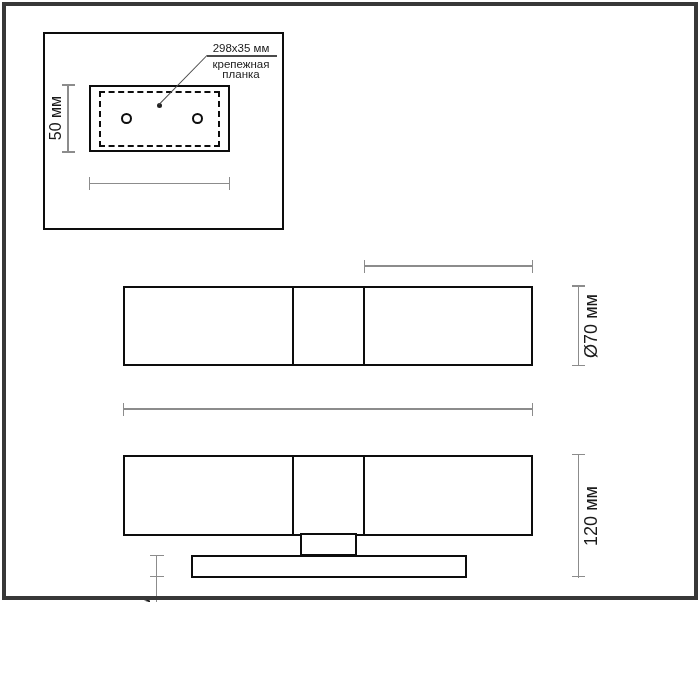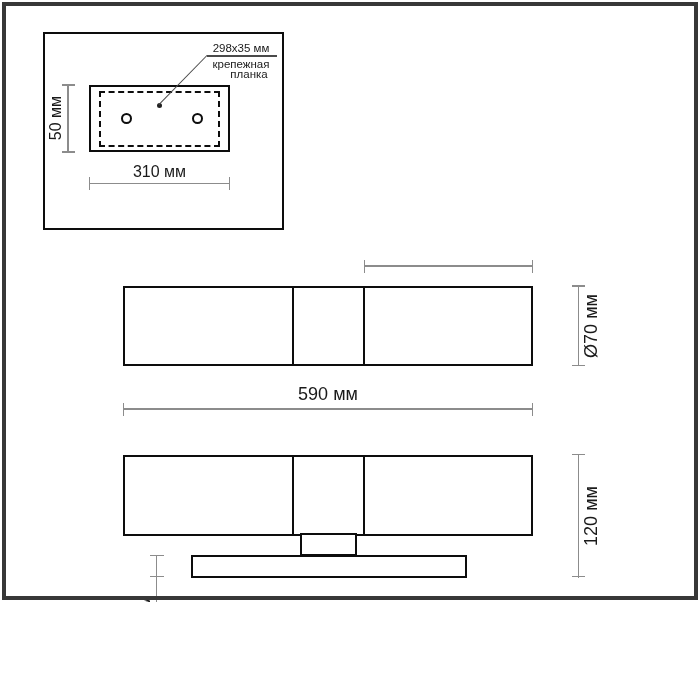--- a/index.html
+++ b/index.html
@@ -107,49 +107,47 @@
 
   <div class="abs hole" style="left:120.5px; top:112.5px;"></div>
   <div class="abs hole" style="left:191.5px; top:112.5px;"></div>
 
   <div class="abs callout-dot" style="left:156.5px; top:102.5px;"></div>
   <div class="abs leader" style="left:159px; top:104.4px; width:68.6px; transform:rotate(-45.6deg);"></div>
   <div class="abs leader" style="left:207px; top:55.4px; width:70px;"></div>
 
   <div class="abs callout-line" style="left:191px; top:42px; width:100px;">298x35 мм</div>
   <div class="abs callout-line" style="left:191px; top:58px; width:100px;">крепежная</div>
-  <div class="abs callout-line" style="left:199px; top:68px; width:100px;">планка</div>
+  <div class="abs callout-line" style="left:191px; top:68px; width:100px;">планка</div>
 
   <div class="abs dim-v" style="left:67.3px; top:85px; height:67px;"></div>
   <div class="abs tick-h" style="left:61.5px; top:84.3px;"></div>
   <div class="abs tick-h" style="left:61.5px; top:151.3px;"></div>
   <div class="abs dim-label-sm rot" style="left:55px; top:118px;">50 мм</div>
 
   <div class="abs dim-h" style="left:89px; top:182.5px; width:141px;"></div>
   <div class="abs tick-v" style="left:88.5px; top:176.7px;"></div>
   <div class="abs tick-v" style="left:229px; top:176.7px;"></div>
-  <div class="abs dim-label-sm" style="left:89px; top:163px; width:141px;">310 мм</div>
 
   <div class="abs outline" style="left:123px; top:286px; width:410px; height:80px;"></div>
   <div class="abs blackbar" style="left:291.5px; top:286px; width:2.5px; height:80px;"></div>
   <div class="abs blackbar" style="left:362.5px; top:286px; width:2.5px; height:80px;"></div>
 
   <div class="abs dim-h" style="left:364px; top:265.3px; width:168.5px;"></div>
   <div class="abs tick-v" style="left:363.5px; top:259.5px;"></div>
   <div class="abs tick-v" style="left:531.8px; top:259.5px;"></div>
 
   <div class="abs dim-v" style="left:577.5px; top:286px; height:80px;"></div>
   <div class="abs tick-h" style="left:571.5px; top:285.3px;"></div>
   <div class="abs tick-h" style="left:571.5px; top:364.9px;"></div>
   <div class="abs dim-label rot" style="left:591px; top:326px;">Ø70 мм</div>
 
   <div class="abs dim-h" style="left:123px; top:408.3px; width:410px;"></div>
   <div class="abs tick-v" style="left:122.5px; top:402.5px;"></div>
   <div class="abs tick-v" style="left:532px; top:402.5px;"></div>
-  <div class="abs dim-label" style="left:123px; top:385px; width:410px;">590 мм</div>
 
   <div class="abs outline" style="left:123px; top:454.5px; width:410px; height:81px;"></div>
   <div class="abs blackbar" style="left:291.5px; top:454.5px; width:2.5px; height:81px;"></div>
   <div class="abs blackbar" style="left:362.5px; top:454.5px; width:2.5px; height:81px;"></div>
 
   <div class="abs outline" style="left:300px; top:533px; width:57px; height:23px;"></div>
 
   <div class="abs outline" style="left:191px; top:555px; width:276px; height:22.5px;"></div>
 
   <div class="abs dim-v" style="left:577.5px; top:454.5px; height:123px;"></div>

